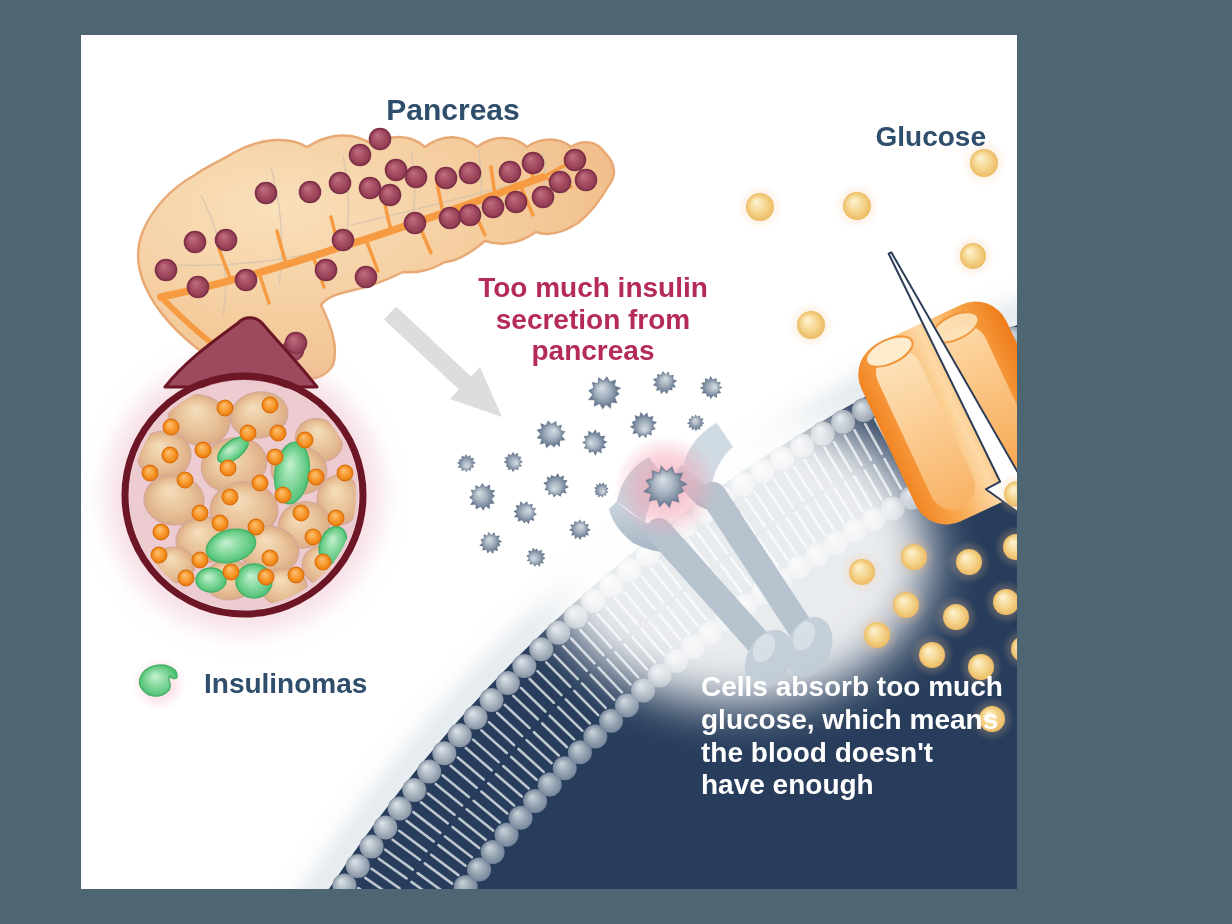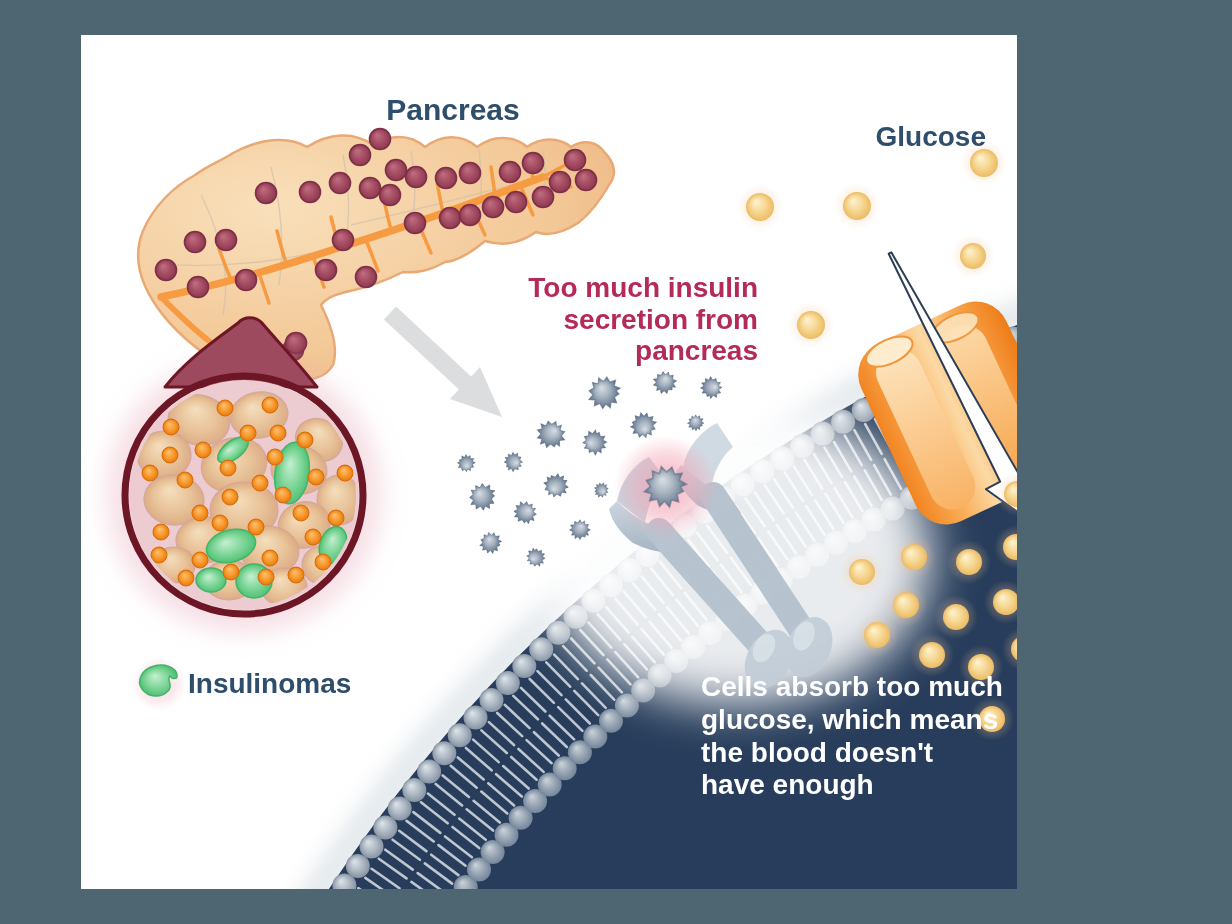--- a/index.html
+++ b/index.html
@@ -3,23 +3,23 @@
 <meta charset="utf-8">
 <style>
   html,body{margin:0;padding:0;}
   body{width:1232px;height:924px;font-family:"Liberation Sans",sans-serif;}
   .frame{position:relative;width:1232px;height:924px;background:var(--frame,#4d6671);overflow:hidden;}
   .canvas{position:absolute;left:48px;top:35px;width:936px;height:854px;background:var(--canvas,#ffffff);overflow:hidden;margin-left:33px;}
   .canvas svg.scene{position:absolute;left:0;top:0;width:1135px;height:854px;display:block;}
   .overlay{position:absolute;font-weight:700;pointer-events:none;}
   #pancreas-label{left:262px;top:58px;width:220px;text-align:center;font-size:30px;color:var(--label,#2f4e6b);}
   #glucose-label{left:695px;top:86px;width:210px;text-align:right;font-size:28px;color:var(--label,#2f4e6b);}
-  #secretion-caption{left:347px;top:237px;width:330px;text-align:right;font-size:28px;line-height:1.13;color:var(--secretion,#b42a58);white-space:pre-line;}
+  #secretion-caption{left:347px;top:237px;width:330px;text-align:center;font-size:28px;line-height:1.13;color:var(--secretion,#b42a58);white-space:pre-line;}
   #absorption-caption{left:620px;top:636px;font-size:28px;line-height:1.17;color:var(--absorption,#ffffff);white-space:pre-line;}
-  .legend-item{position:absolute;display:flex;align-items:center;color:var(--label,#2f4e6b);font-weight:700;font-size:28px;}
+  .legend-item{position:absolute;display:flex;align-items:center;gap:16px;color:var(--label,#2f4e6b);font-weight:700;font-size:28px;}
   #legend-insulinomas{left:49px;top:620px;}
   #legend-insulin{left:49px;top:692px;}
   .legend-item .swatch{width:58px;height:58px;flex:0 0 auto;}
   .tail{stroke:#c7cfd7;stroke-width:2.6;stroke-linecap:round;opacity:.95;}
   .islet{stroke:#7e3048;stroke-width:1.6;}
   .cell-fill{fill:var(--cell,#273d5b);}
 </style>
 </head>
 <body>
 

